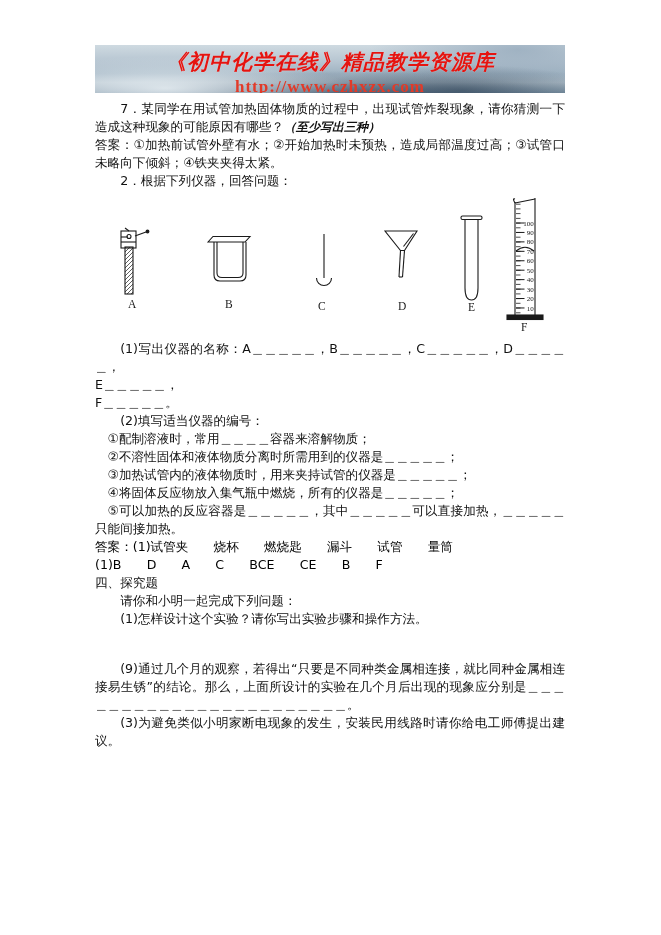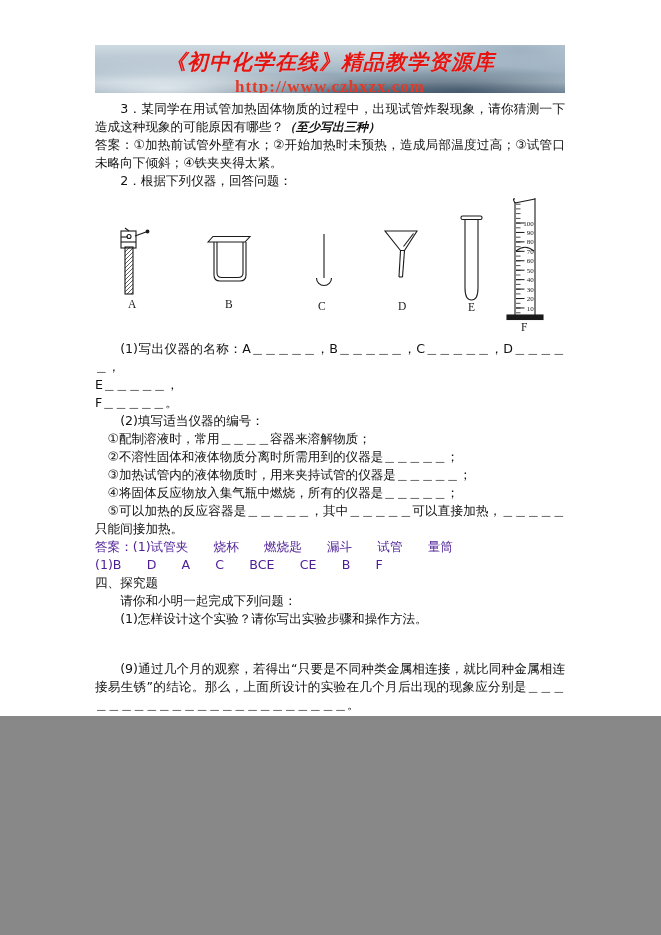--- a/index.html
+++ b/index.html
@@ -1,17 +1,17 @@
 <!DOCTYPE html>
 <html><head>
 <meta charset="utf-8">
 <style>
   html,body{margin:0;padding:0;background:#888;}
   .page{
-    position:relative;width:661px;height:716px;background:#ffffff;
+    position:relative;width:661px;height:935px;background:#ffffff;
     margin:0 auto;overflow:hidden;
     font-family:"DejaVu Sans",sans-serif;
     color:#111;
   }
   .content{position:absolute;left:95px;top:45px;width:470px;}
   
   .banner{
     position:relative;width:470px;height:48px;overflow:hidden;
     background:
       radial-gradient(ellipse 220px 40px at 78% 95%, rgba(30,50,70,0.50), transparent 65%),
@@ -31,41 +31,41 @@
     position:absolute;bottom:-4px;left:0;width:100%;text-align:center;
     font-family:"Liberation Serif",serif;font-weight:bold;
     font-size:17px;color:#e23a28;letter-spacing:1px;white-space:nowrap;
   }
   
   .doc{font-size:12.6px;line-height:18px;text-align:justify;margin-top:7px;}
   .doc div{margin:0;}
   .ind2{text-indent:2em;}
   .ind1{text-indent:1em;}
   .hint{font-size:12px;font-style:italic;font-family:"Liberation Serif",serif;font-weight:bold;}
-  .orange{color:#4c1d95;}
+  .orange{color:#000000;}
   .fline{margin-left:135px;}
   .gap{height:32px;}
   .figure-wrap{margin:6px 0 2px 0;}
   svg text{font-family:"Liberation Serif",serif;fill:#1a1a1a;}
   .figlabel{font-size:11.5px;}
 </style>
 </head>
 <body>
 
 <div class="page">
   <div class="content">
 
     <div class="banner">
       <div class="banner-title">《初中化学在线》精品教学资源库</div>
       <div class="banner-url">http://www.czhxzx.com</div>
     </div>
 
     <div class="doc">
 
-      <div class="ind2"><span>3．某同学在用试管加热固体物质的过程中，出现试管炸裂现象，请你猜测一下造成这种现象的可能原因有哪些？</span><span class="hint">（至少写出三种）</span></div>
+      <div class="ind2"><span>7．某同学在用试管加热固体物质的过程中，出现试管炸裂现象，请你猜测一下造成这种现象的可能原因有哪些？</span><span class="hint">（至少写出三种）</span></div>
       <div>答案：①加热前试管外壁有水；②开始加热时未预热，造成局部温度过高；③试管口未略向下倾斜；④铁夹夹得太紧。</div>
 
       <div class="ind2">2．根据下列仪器，回答问题：</div>
 
       <div class="figure-wrap">
         <svg width="470" height="145" viewBox="0 0 470 145">
           <defs>
             <pattern id="hatch" width="4" height="4" patternUnits="userSpaceOnUse">
               <path d="M0,4 L4,0" stroke="#1a1a1a" stroke-width="0.7"></path>
             </pattern>

